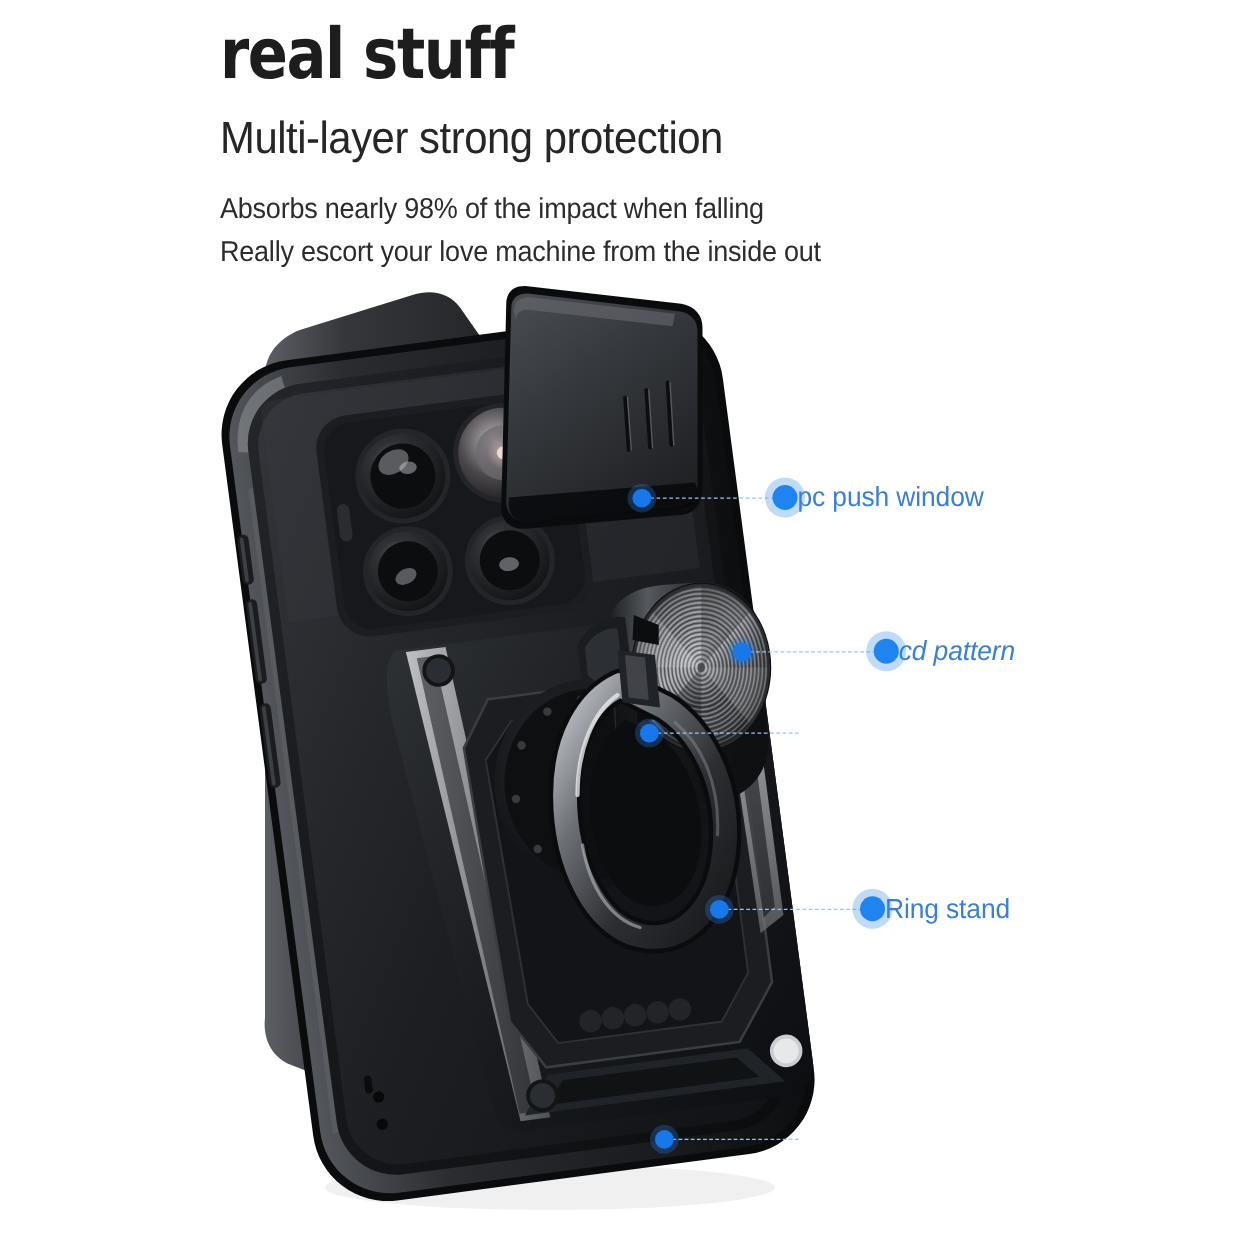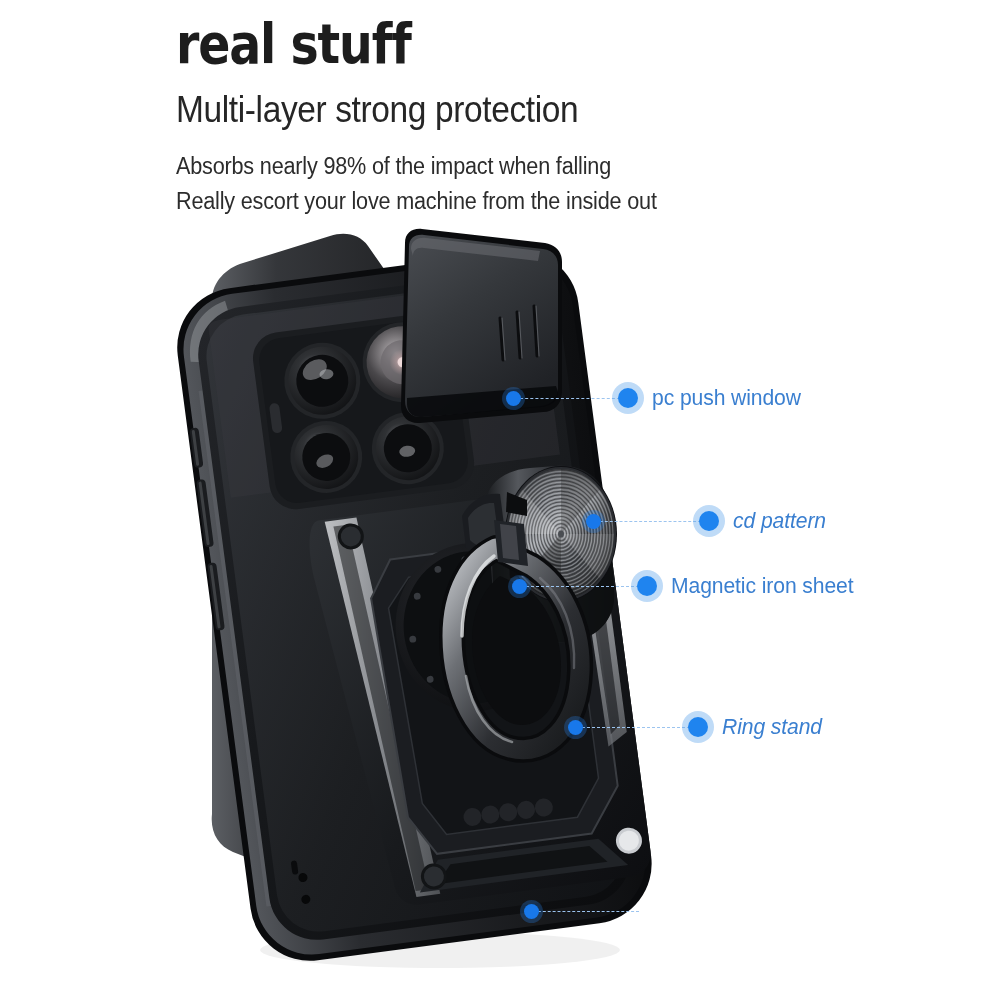--- a/index.html
+++ b/index.html
@@ -36,21 +36,21 @@
     transform:scaleX(.94);transform-origin:left center;
   }
   .body2{
     position:absolute;left:176px;top:190px;
     font-size:23px;line-height:1;font-weight:400;
     color:#2c2c2c;letter-spacing:-.2px;
     transform:scaleX(.94);transform-origin:left center;
   }
 
   
-  .callout{position:absolute;display:flex;align-items:center;gap:14px;}
+  .callout{position:absolute;display:flex;align-items:center;}
   .dot{
     width:20px;height:20px;border-radius:50%;
     background:#1f84ef;
     box-shadow:0 0 0 6px rgba(86,160,234,.38);
     flex:none;
   }
   .c-label{
     font-size:22px;font-weight:400;color:#3a7fd0;
     white-space:nowrap;letter-spacing:-.1px;
     transform:scaleX(.96);transform-origin:left center;
@@ -468,24 +468,20 @@
   <div class="callout" style="left:618px; top:385px;">
     <span class="dot"></span>
     <span class="c-label">pc push window</span>
   </div>
 
   <div class="callout" style="left:699px; top:508px;font-style:italic;">
     <span class="dot"></span>
     <span class="c-label">cd pattern</span>
   </div>
 
-  <div class="callout" style="left:637px; top:573px;">
-    <span class="dot"></span>
-    <span class="c-label">Magnetic iron sheet</span>
-  </div>
-
-  <div class="callout" style="left:688px; top:714px;font-style:italic;">
+
+  <div class="callout" style="left:688px; top:714px;">
     <span class="dot"></span>
     <span class="c-label">Ring stand</span>
   </div>
 
 
 </div>
 
 </body></html>

